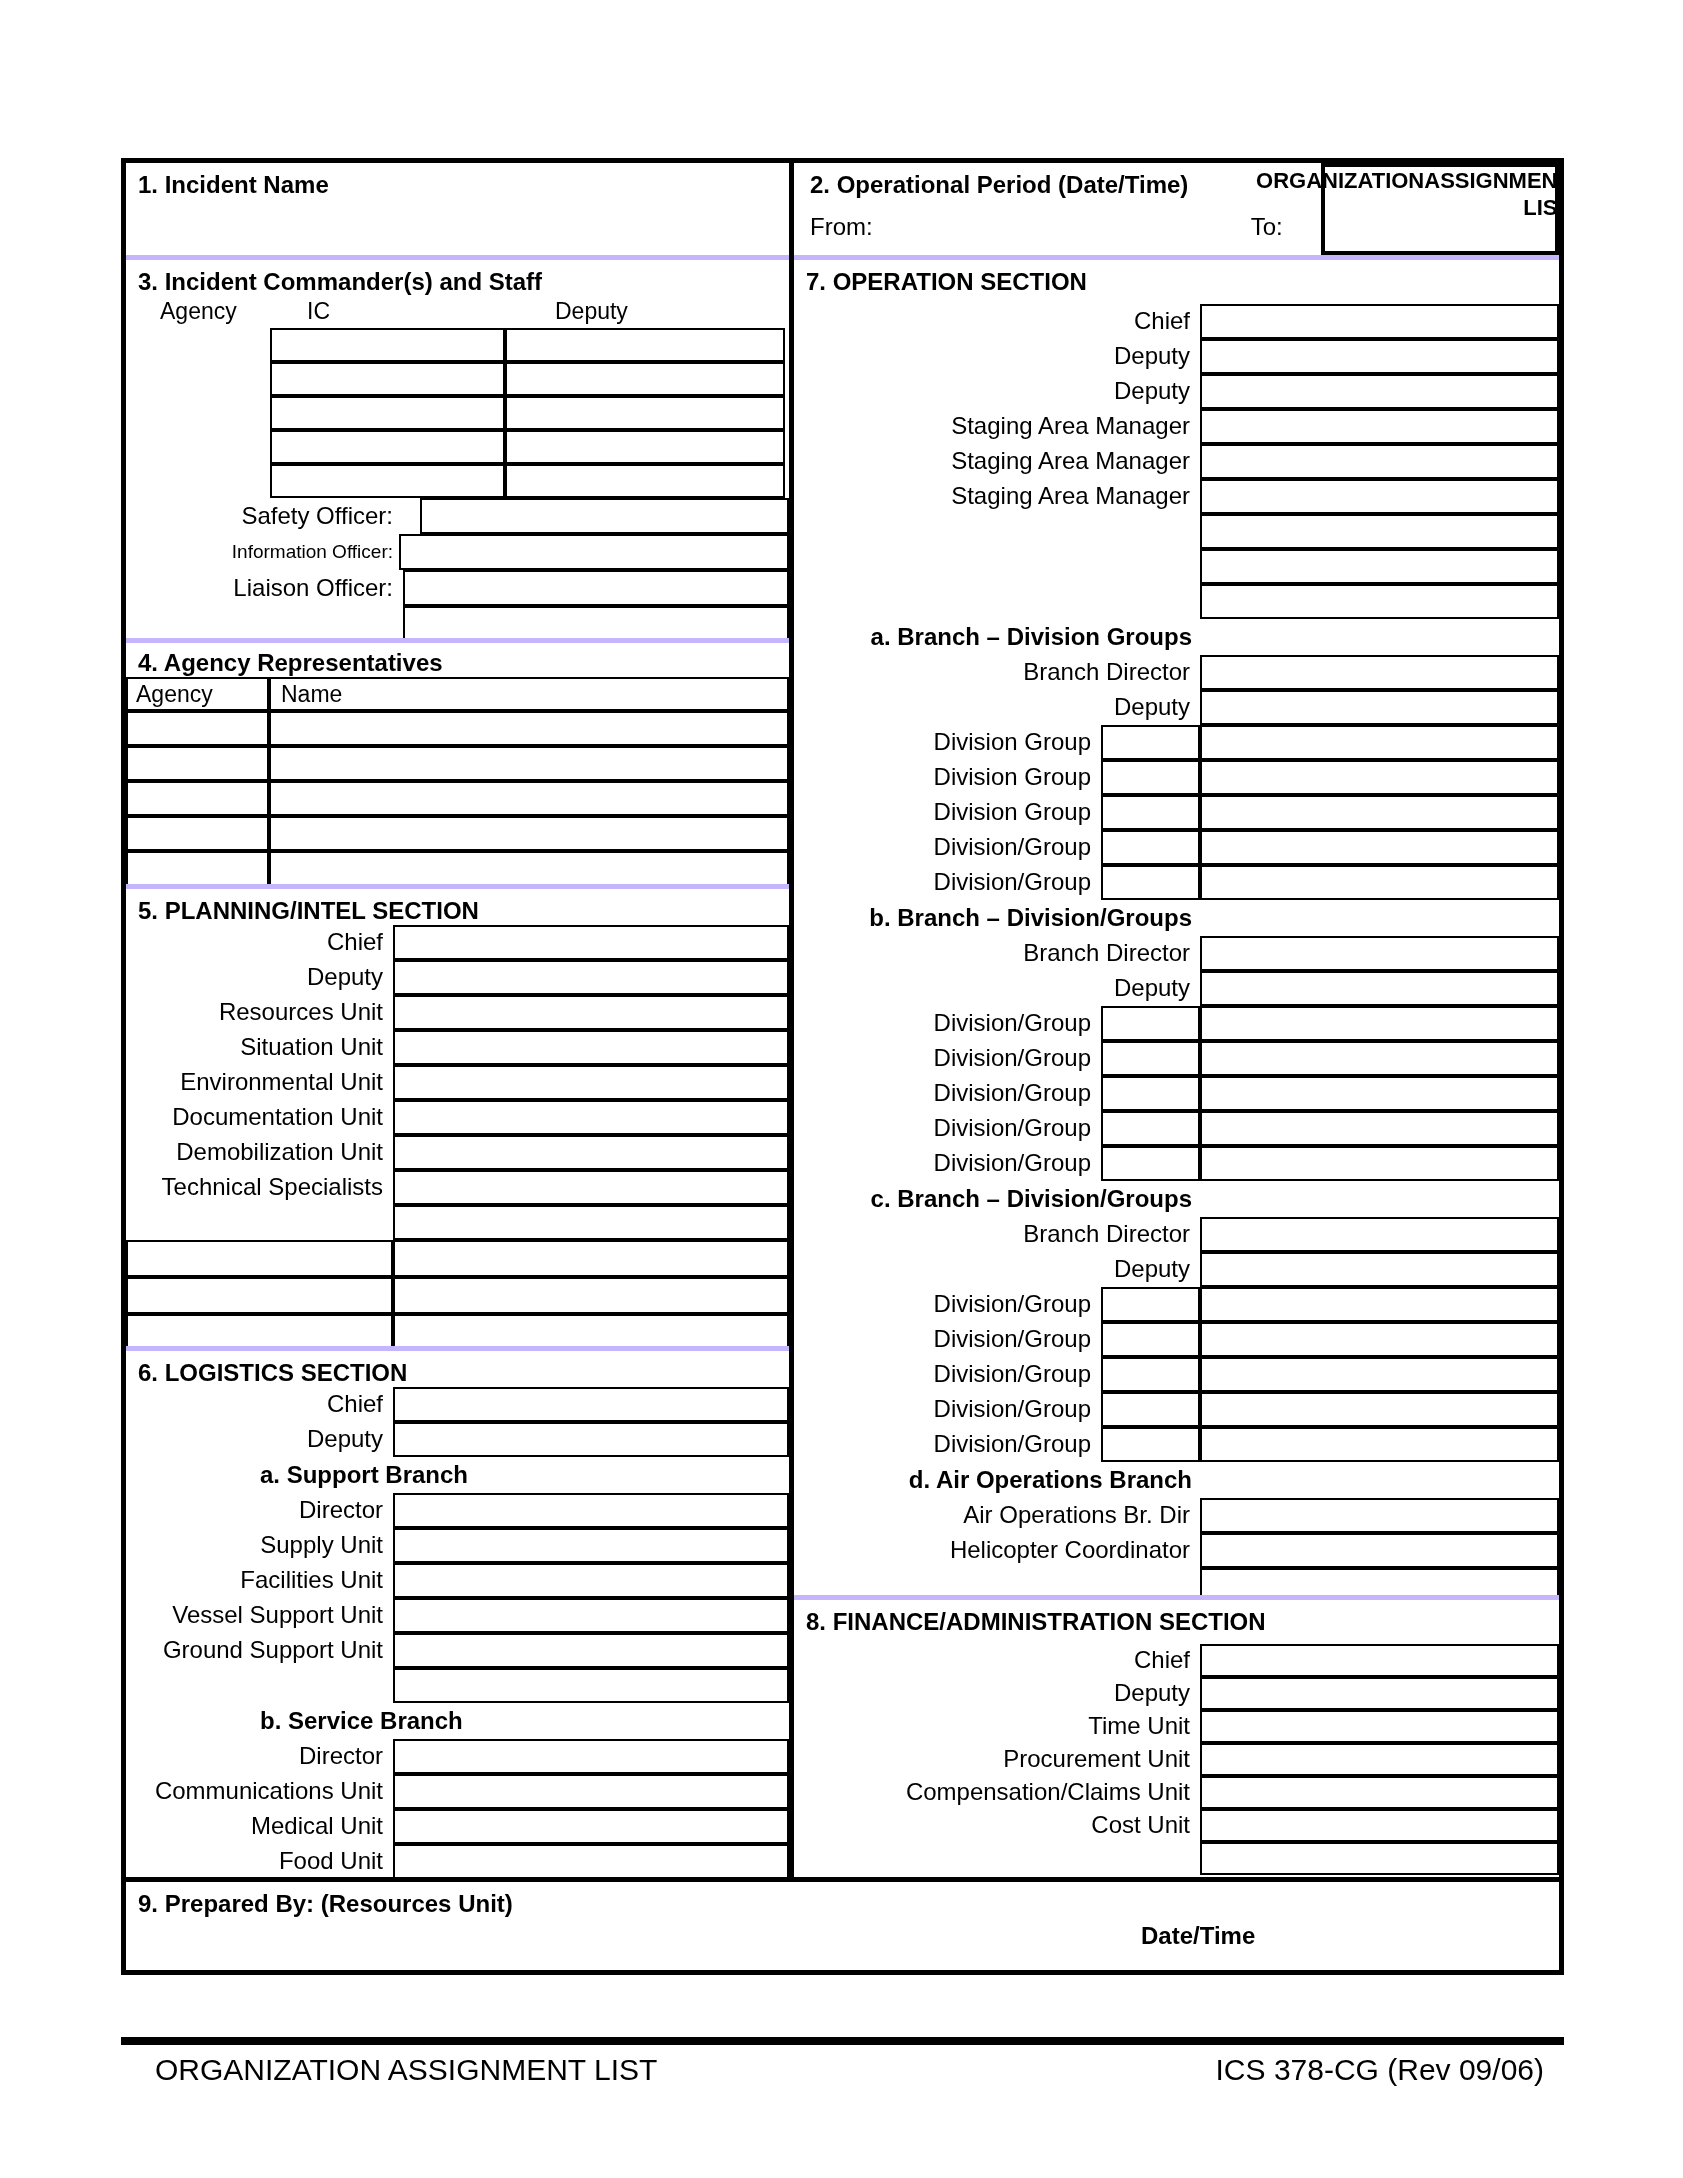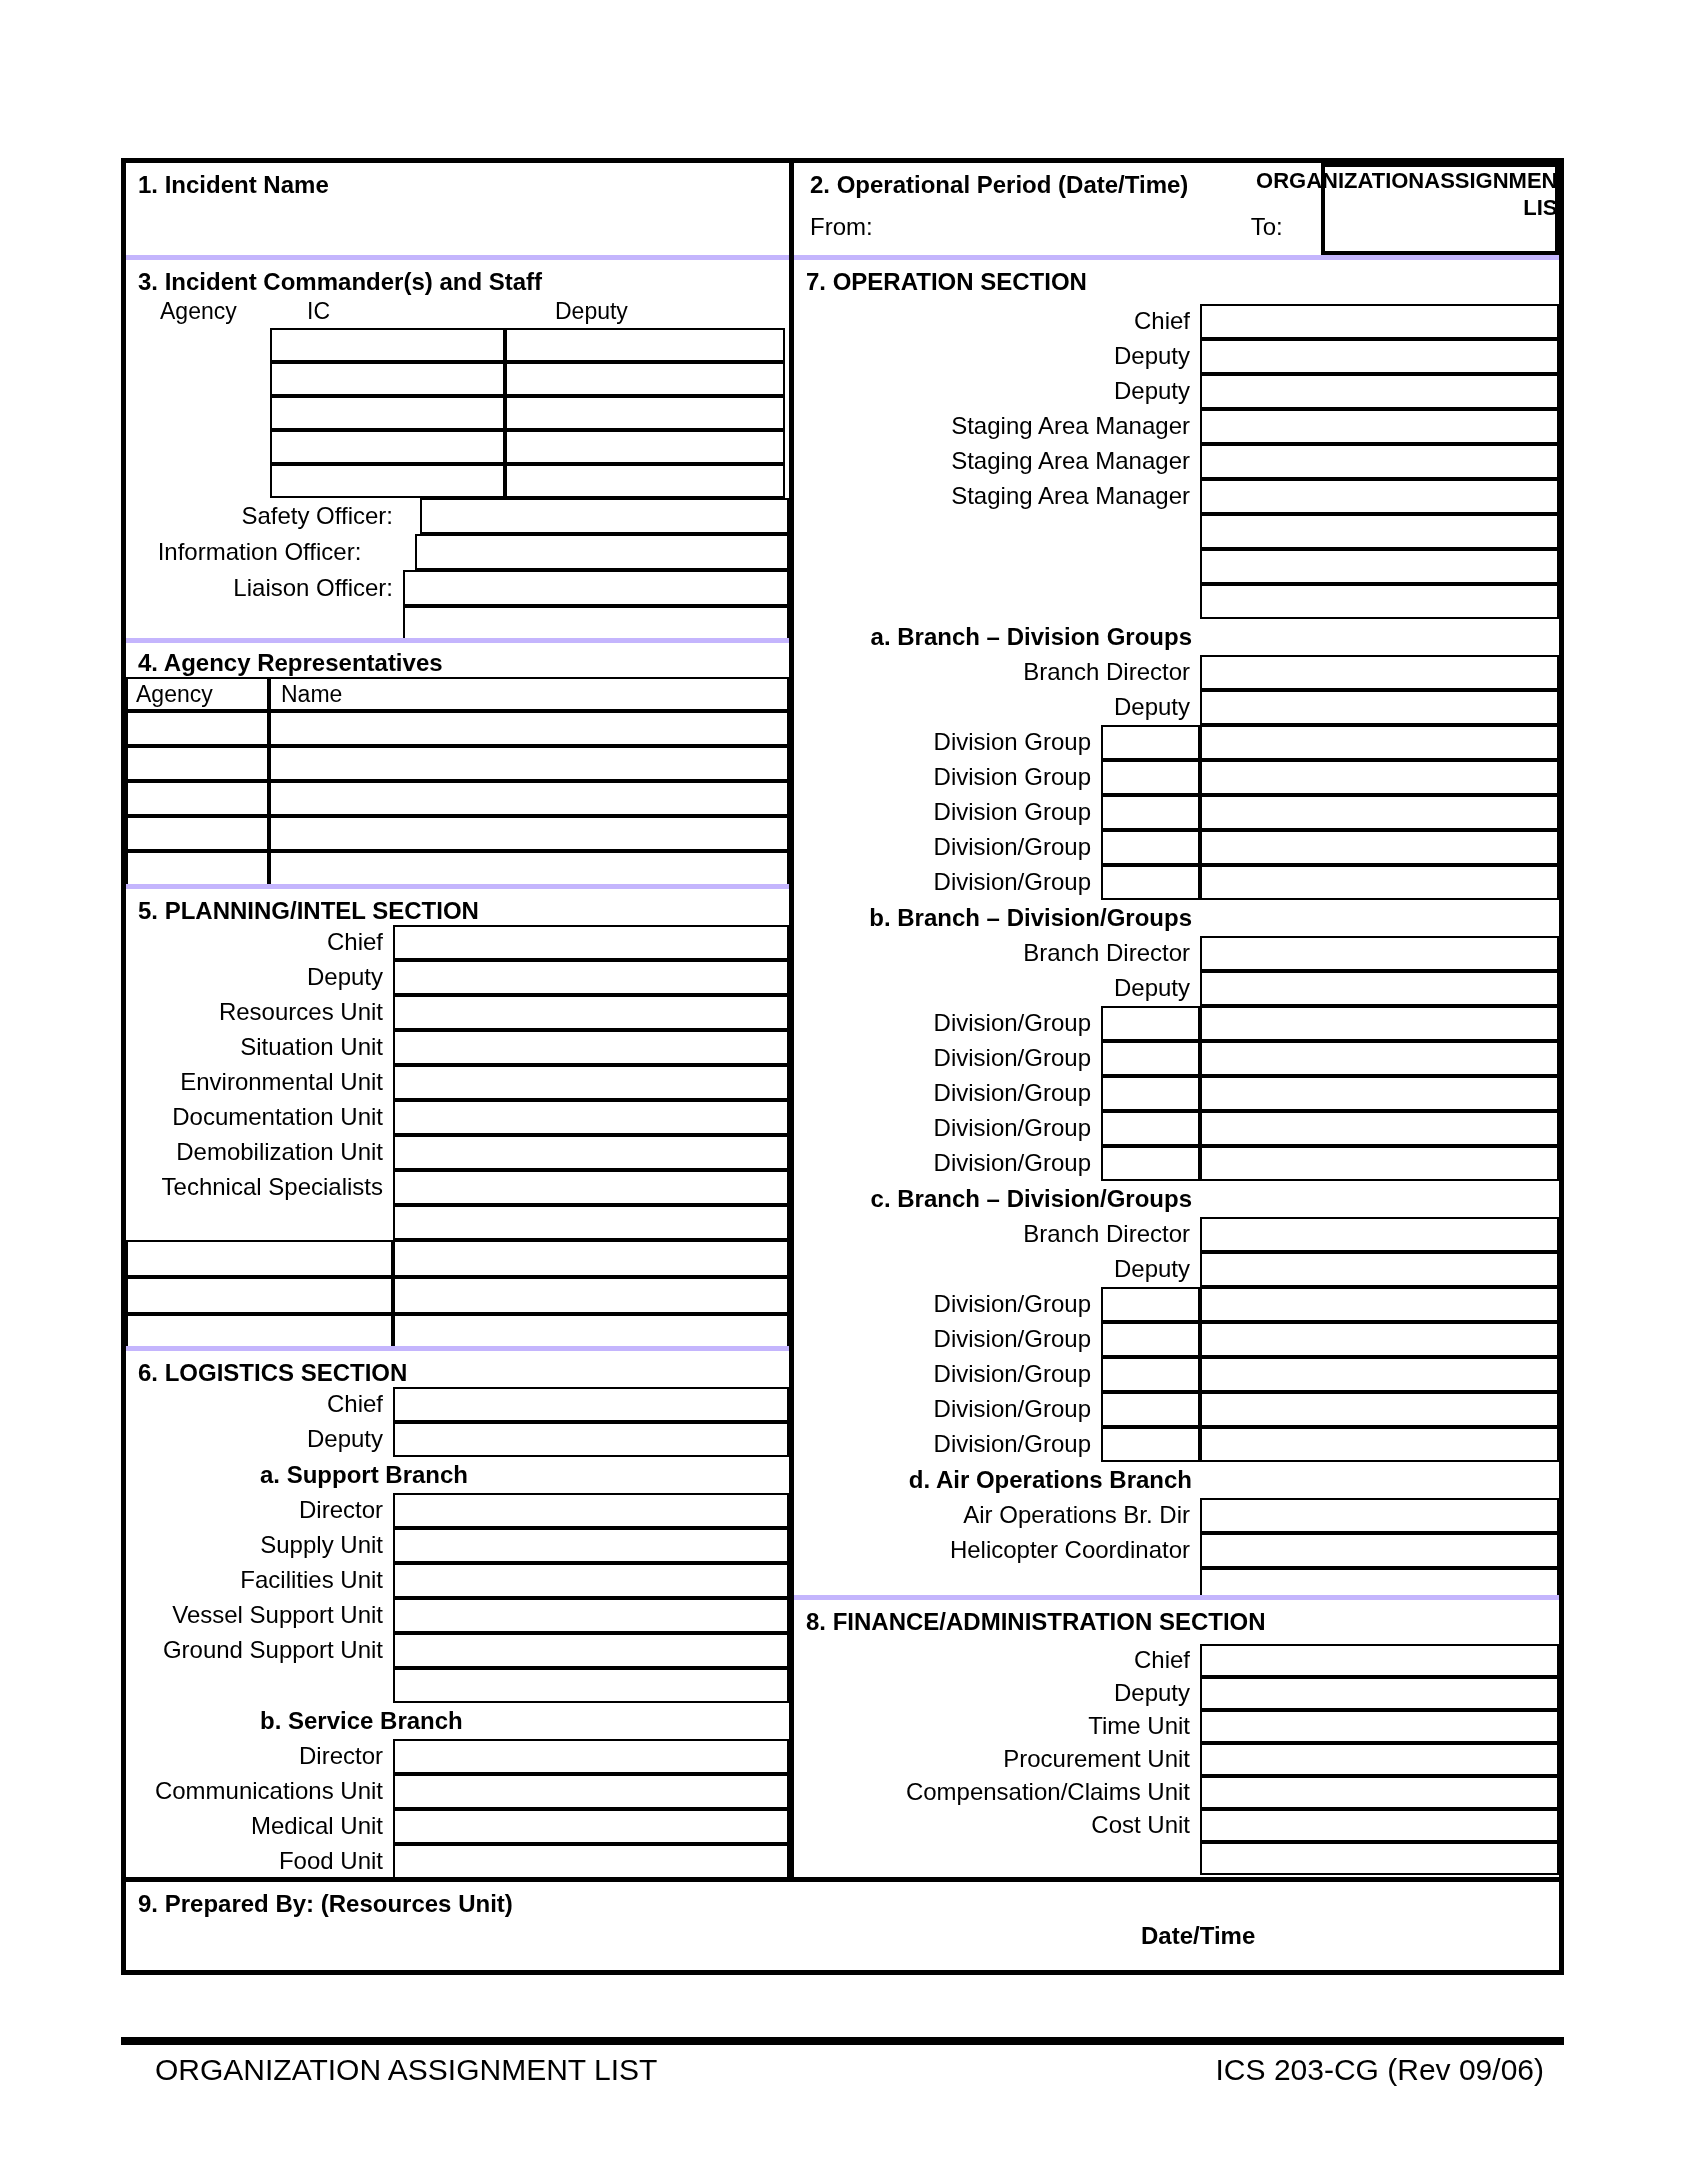--- a/index.html
+++ b/index.html
@@ -118,21 +118,21 @@
             <div class="ic-cell-2"></div>
           </div>
           </div>
         <div>
 
         <div class="frow-off">
             <div class="lbl lw-270" style="text-align:right;padding-right:27px;font-size:24px;line-height:35px">Safety Officer:</div>
             <div class="box"></div>
           </div>
             <div class="frow-off">
-            <div class="lbl lw-270" style="text-align:center;padding-right:22px;font-size:24px;line-height:35px">Information Officer:</div>
+            <div class="lbl lw-270" style="text-align:right;padding-right:6px;font-size:19px;line-height:35px">Information Officer:</div>
             <div class="box"></div>
           </div>
             <div class="frow-off">
             <div class="lbl lw-270" style="text-align:right;padding-right:10px;font-size:24px;line-height:35px">Liaison Officer:</div>
             <div class="box"></div>
           </div>
             <div class="frow-off">
             <div class="lbl lw-270" style="text-align:right;padding-right:10px;font-size:24px;line-height:35px"></div>
             <div class="box"></div>
           </div>
@@ -524,15 +524,15 @@
 
   <div class="s9">
     <div class="p-label">9. Prepared By: (Resources Unit)</div>
     <div class="d-label">Date/Time</div>
   </div>
 </div>
 
 <div class="footer-rule"></div>
 <div class="footer-line">
   <span class="fl">ORGANIZATION ASSIGNMENT LIST</span>
-  <span class="fr">ICS 203-CG (Rev 09/06)</span>
+  <span class="fr">ICS 378-CG (Rev 09/06)</span>
 </div>
 
 
 </body></html>

